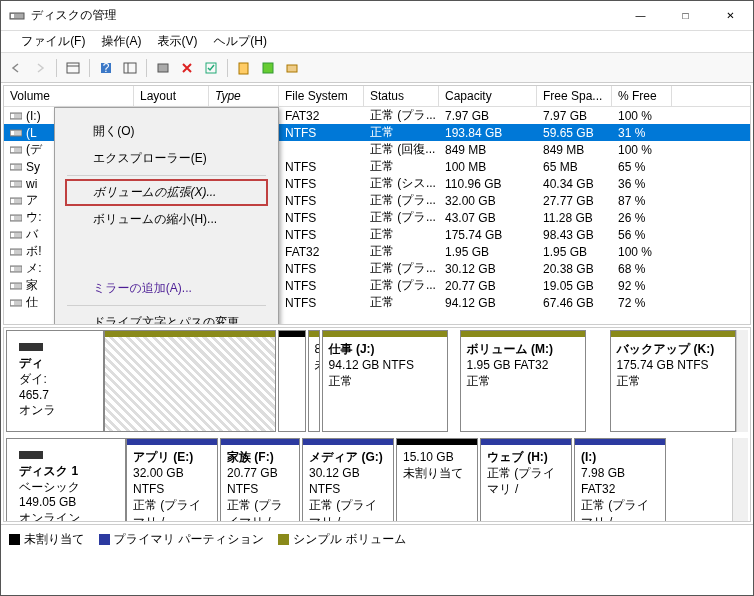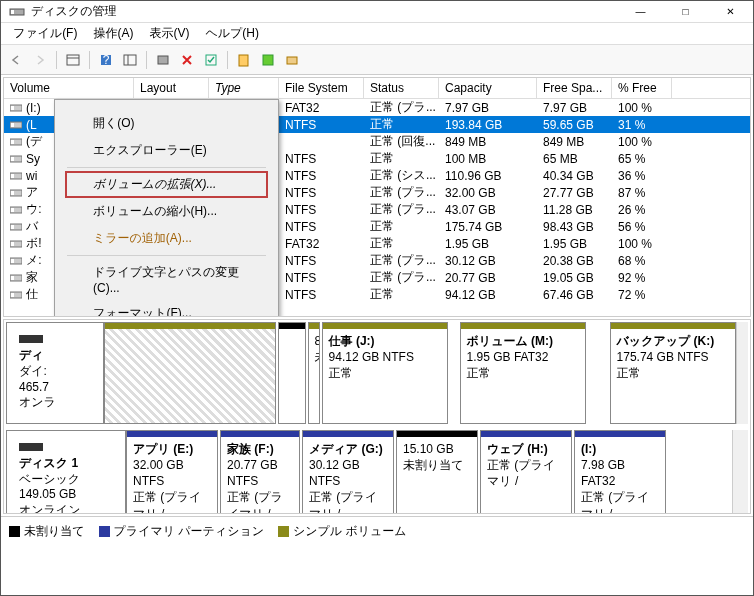--- a/index.html
+++ b/index.html
@@ -1,25 +1,25 @@
 <!DOCTYPE html>
 <html><head>
 <meta charset="utf-8">
 <style>
 * { margin: 0; padding: 0; box-sizing: border-box; font-family: "Yu Gothic UI", "Meiryo", sans-serif; font-size: 12px; }
 body { background: #fff; width: 754px; height: 596px; overflow: hidden; border: 1px solid #555; }
 
 
-.titlebar { height: 22px; display: flex; align-items: center; background: #fff; border-bottom: 1px solid #ddd; }
+.titlebar { height: 30px; display: flex; align-items: center; background: #fff; border-bottom: 1px solid #ddd; }
 .titlebar .icon { width: 16px; height: 16px; margin: 0 6px 0 8px; display: inline-flex; align-items: center; justify-content: center; }
 .titlebar .title { flex: 1; font-size: 12px; }
 .titlebar .winbtn { width: 45px; height: 30px; display: flex; align-items: center; justify-content: center; font-family: "Segoe UI Symbol", Arial; font-size: 10px; }
 
 
-.menubar { height: 22px; display: flex; align-items: center; padding: 0 4px; border-bottom: 1px solid #ddd; }
+.menubar { height: 22px; display: flex; align-items: center; padding: 0 12px; border-bottom: 1px solid #ddd; }
 .menubar .menuitem { padding: 2px 8px; font-size: 12px; }
 
 
 .toolbar { height: 30px; display: flex; align-items: center; padding: 2px 4px; border-bottom: 1px solid #ccc; gap: 2px; background: #f8f8f8; }
 .toolbar .tb-btn { width: 22px; height: 22px; display: flex; align-items: center; justify-content: center; border: 1px solid transparent; }
 .toolbar .tb-sep { width: 1px; height: 18px; background: #ccc; margin: 0 3px; }
 
 
 .vol-list { border: 1px solid #ccc; margin: 2px; height: 240px; overflow: hidden; position: relative; }
 .vol-head { display: flex; background: #fff; border-bottom: 1px solid #ddd; }
@@ -35,21 +35,21 @@
 .c-type { width: 70px; font-style: italic; }
 .c-fs { width: 85px; }
 .c-status { width: 75px; }
 .c-cap { width: 98px; }
 .c-free { width: 75px; }
 .c-pct { width: 60px; }
 
 
 .ctxmenu { position: absolute; left: 50px; top: 12px; width: 225px; background: #f0f0f0; border: 1px solid #a0a0a0; box-shadow: 2px 2px 4px rgba(0,0,0,0.3); z-index: 100; padding: 10px; }
 .ctxmenu .ctx-item { padding: 5px 18px 5px 28px; font-size: 12px; position: relative; }
-.ctxmenu .ctx-item.disabled { color: #a16207; }
+.ctxmenu .ctx-item.disabled { color: #4c1d95; margin-top: 42px; }
 .ctxmenu .ctx-sep { height: 1px; background: #d0d0d0; margin: 3px 2px; }
 .ctxmenu .ctx-item.highlight { outline: 2px solid #c04040; outline-offset: -2px; font-style: italic; }
 
 
 .disk-pane { margin: 2px; border: 1px solid #ccc; height: 195px; overflow: auto; }
 .disk-row { display: flex; border-bottom: 4px solid #fff; min-height: 88px; background: #fff; margin: 2px; }
 .disk-info { width: 120px; padding: 12px; border: 1px solid #888; }
 .disk-info .disk-icon { width: 24px; height: 8px; background: #333; margin-bottom: 4px; border-radius: 0; }
 .disk-info .disk-name { font-weight: bold; font-size: 12px; }
 .disk-info .disk-type, .disk-info .disk-size, .disk-info .disk-status { font-size: 12px; line-height: 1.3; }

